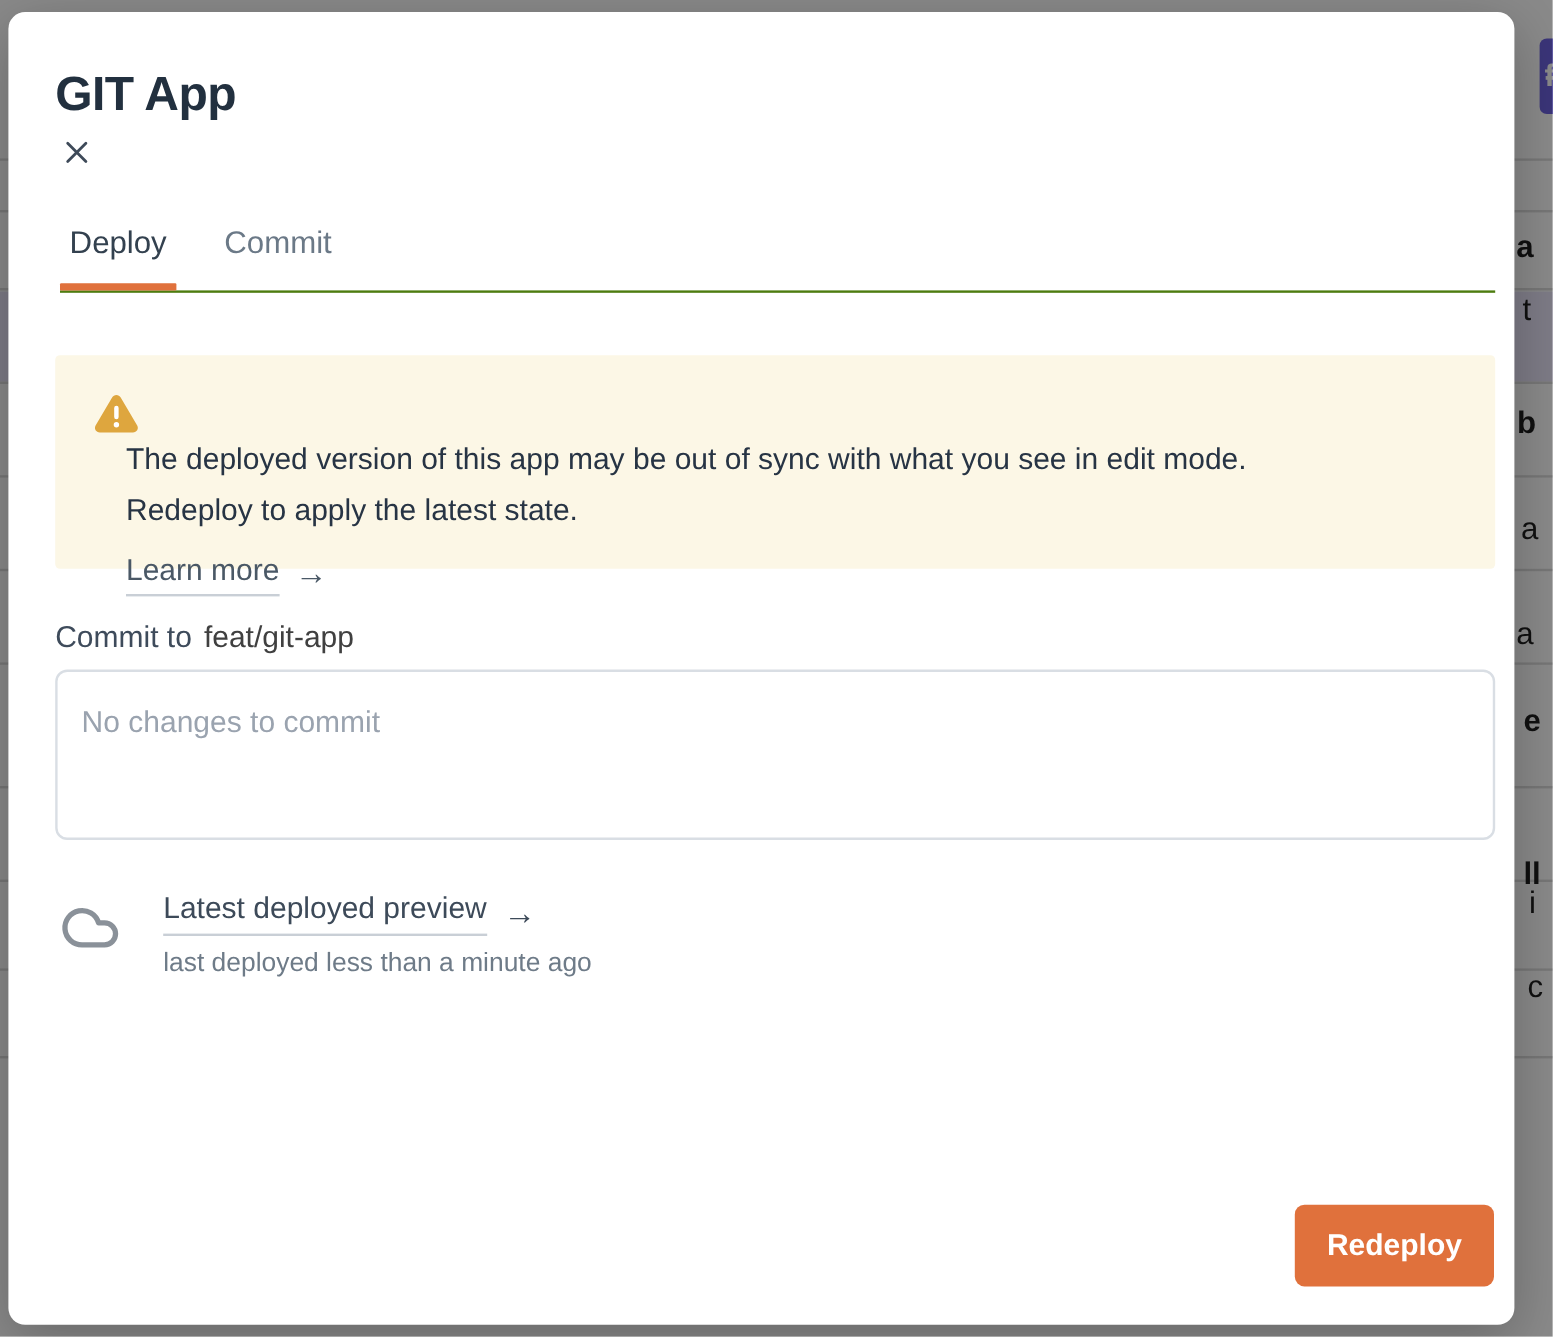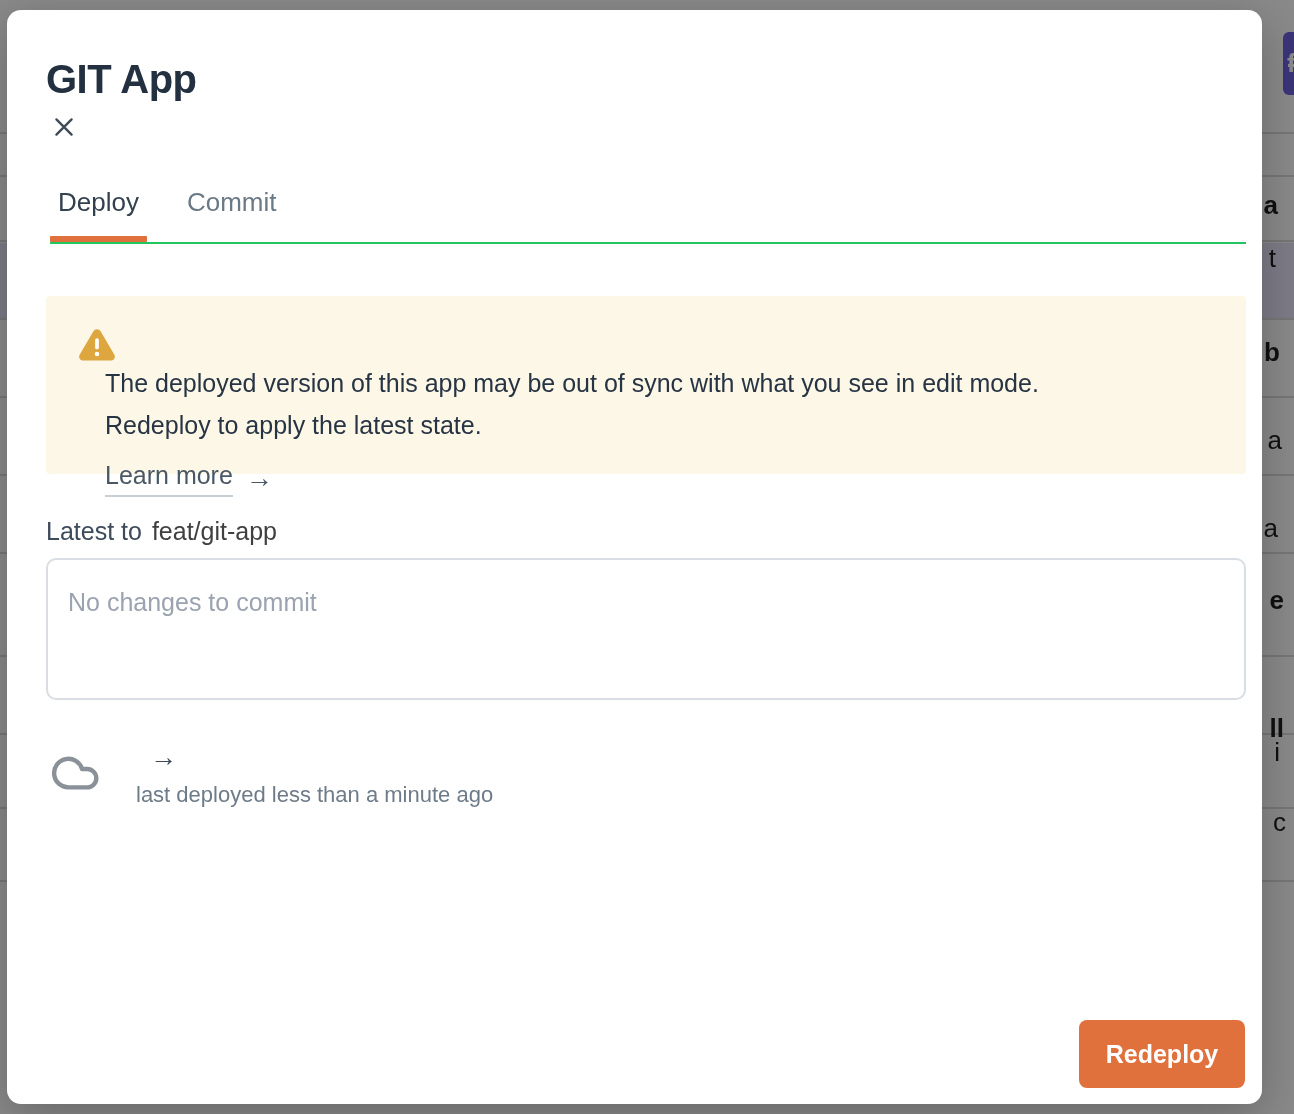--- a/index.html
+++ b/index.html
@@ -41,21 +41,21 @@
     margin:45px 33px 0 39px; display:flex; justify-content:space-between; align-items:flex-start;flex-direction:column;
   }
   .modal-title { font-size:40px; line-height:48px; font-weight:600; color:#22303f; letter-spacing:-0.5px; }
   .close-btn {
     background:none; border:none; cursor:pointer; padding:4px; margin-top:6px;
     display:flex; align-items:center; justify-content:center;
   }
 
   .tabs {
     margin:40px 16px 0 43px; display:flex; gap:32px; align-items:flex-end;
-    border-bottom:2px solid #22c55e;
+    border-bottom:2px solid #4d7c0f;
   }
   .tab {
     position:relative; padding:0 8px 23px 8px; font-size:26px; line-height:34px;
     color:#6b7987; cursor:pointer; background:none; border:none;
     font-family:inherit;
   }
   .tab.active { color:#33414f; }
   .tab.active::after {
     content:""; position:absolute; left:0; right:0; bottom:0; height:6px;
     background:#e0713c; border-radius:1px;
@@ -90,21 +90,21 @@
   .preview-body { margin-left:34px; }
   .preview-link-row { display:flex; align-items:center; }
   .preview-link {
     font-size:25px; line-height:30px; color:#3d4a59; text-decoration:none;
     border-bottom:2px solid #c9cfd6; padding-bottom:6px; cursor:pointer;
   }
   .preview-arrow { font-size:27px; color:#3d4a59; margin-left:14px; }
   .preview-sub { margin-top:8px; font-size:22px; line-height:28px; color:#6e7b88; }
 
   .redeploy-btn {
-    position:absolute; right:17px; bottom:16px; width:166px; height:68px;
+    position:absolute; right:17px; bottom:32px; width:166px; height:68px;
     background:#e0713c; border:none; border-radius:8px; cursor:pointer;
     color:#ffffff; font-size:25px; font-weight:700; font-family:inherit;
     display:flex; align-items:center; justify-content:center;
   }
 </style>
 </head>
 <body>
 
 <div class="stage">
 
@@ -166,31 +166,32 @@
         <div class="banner-text">The deployed version of this app may be out of sync with what you see in edit mode.</div>
         <div class="banner-text">Redeploy to apply the latest state.</div>
         <div class="learn-more-row">
           <a class="learn-more">Learn more</a>
           <span class="learn-arrow">→</span>
         </div>
       </div>
     </div>
 
     <div class="commit-label">
-      <span>Latest to</span><span class="branch-name">feat/git-app</span>
+      <span>Commit to</span><span class="branch-name">feat/git-app</span>
     </div>
 
     <textarea class="commit-input" placeholder="No changes to commit" style=""></textarea>
 
     <div class="preview-row">
       <svg class="cloud-icon" width="54" height="44" viewBox="0 0 24 20">
         <path d="M17.5 17H9a6.5 6.5 0 1 1 6.23-8.36h2.27a4.18 4.18 0 1 1 0 8.36Z" fill="none" stroke="#8a9199" stroke-width="2" stroke-linejoin="round" stroke-linecap="round"></path>
       </svg>
       <div class="preview-body">
         <div class="preview-link-row">
+          <a class="preview-link">Latest deployed preview</a>
           <span class="preview-arrow">→</span>
         </div>
         <div class="preview-sub">last deployed less than a minute ago</div>
       </div>
     </div>
 
     <button class="redeploy-btn">Redeploy</button>
 
   </div>
 </div>

